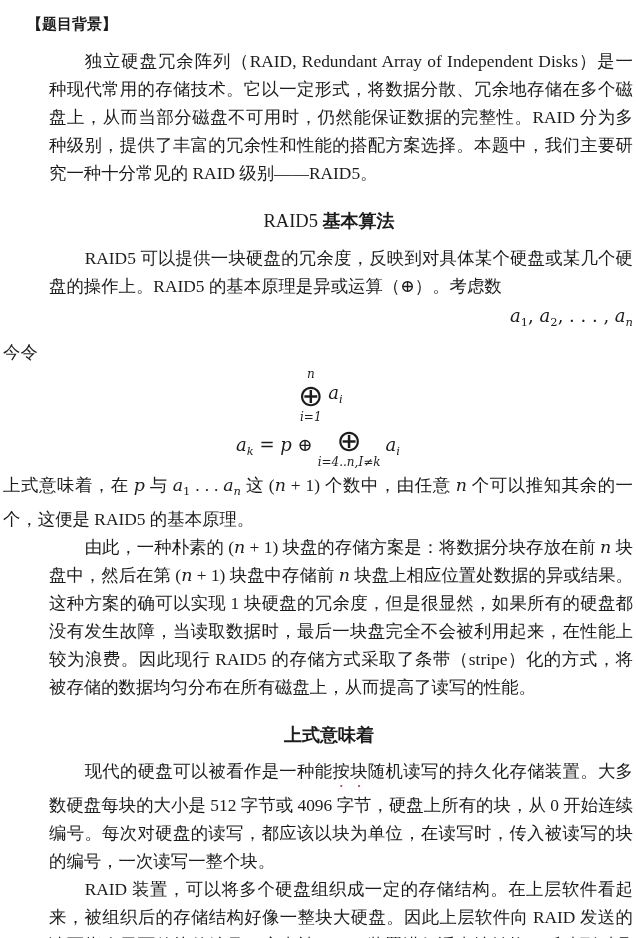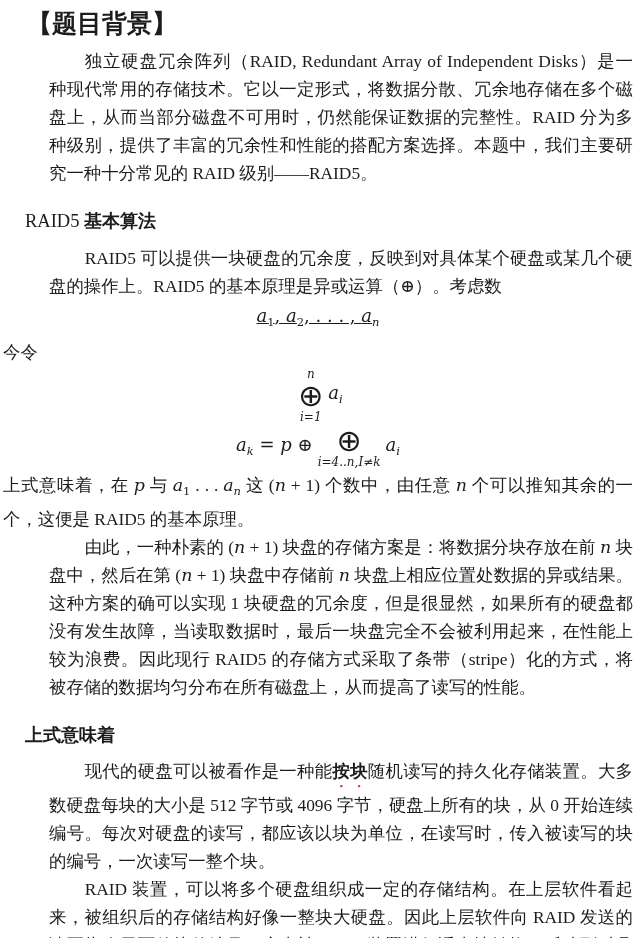--- a/index.html
+++ b/index.html
@@ -16,48 +16,48 @@
     padding: 10px 3px 0 3px;
     font-family: "Liberation Serif", "DejaVu Serif", "DejaVu Sans", serif;
     font-size: 17.4px;
     line-height: 28px;
   }
 
   
   .block-h1 {
     font-family: "DejaVu Sans", "Liberation Sans", sans-serif;
     font-weight: bold;
-    font-size: 25px;
+    font-size: 15px;
     line-height: 24px;
     margin: 2px 0 11px 24px;
   }
   .block-h2 {
     font-family: "DejaVu Sans", "Liberation Sans", sans-serif;
     font-weight: bold;
     font-size: 18px;
     line-height: 23px;
     margin: 22px 0 11px 22px;
+    text-align: center;
   }
   .block-h2 .r-rm {
     font-family: "Liberation Serif", "DejaVu Serif", serif;
     font-weight: normal;
     font-size: 18.5px;
   }
 
   
   .block-p { text-align: justify; }
   .block-p.indent { text-indent: 2.05em; margin-left: 46px; }
 
   
   .block-math {
-    text-align: center;
+    text-align: right;
     margin: 2px 0;
     font-family: "DejaVu Serif", "DejaVu Sans", serif;
     font-size: 18px;
-    text-decoration: underline;
   }
   .block-bigmath {
     display: flex;
     justify-content: center;
     align-items: center;
     margin: 2px 0;
     font-family: "DejaVu Serif", "DejaVu Sans", serif;
     font-size: 18px;
     line-height: 22px;
   }
@@ -85,21 +85,21 @@
 
   
   .r-m { font-style: italic; font-family: "DejaVu Serif", "DejaVu Sans", serif; }
   .r-sub, .r-subm {
     font-size: 11.5px;
     vertical-align: -4px;
     font-family: "DejaVu Serif", "DejaVu Sans", serif;
   }
   .r-subm { font-style: italic; }
   .r-bd {
-    font-weight: bold;
+    font-weight: normal;
     -webkit-text-emphasis: dot #c43c3c;
     -webkit-text-emphasis-position: under right;
     text-emphasis: dot #c43c3c;
     text-emphasis-position: under right;
   }
   .r-hz { font-weight: bold; }
 </style>
 </head>
 <body>
 

